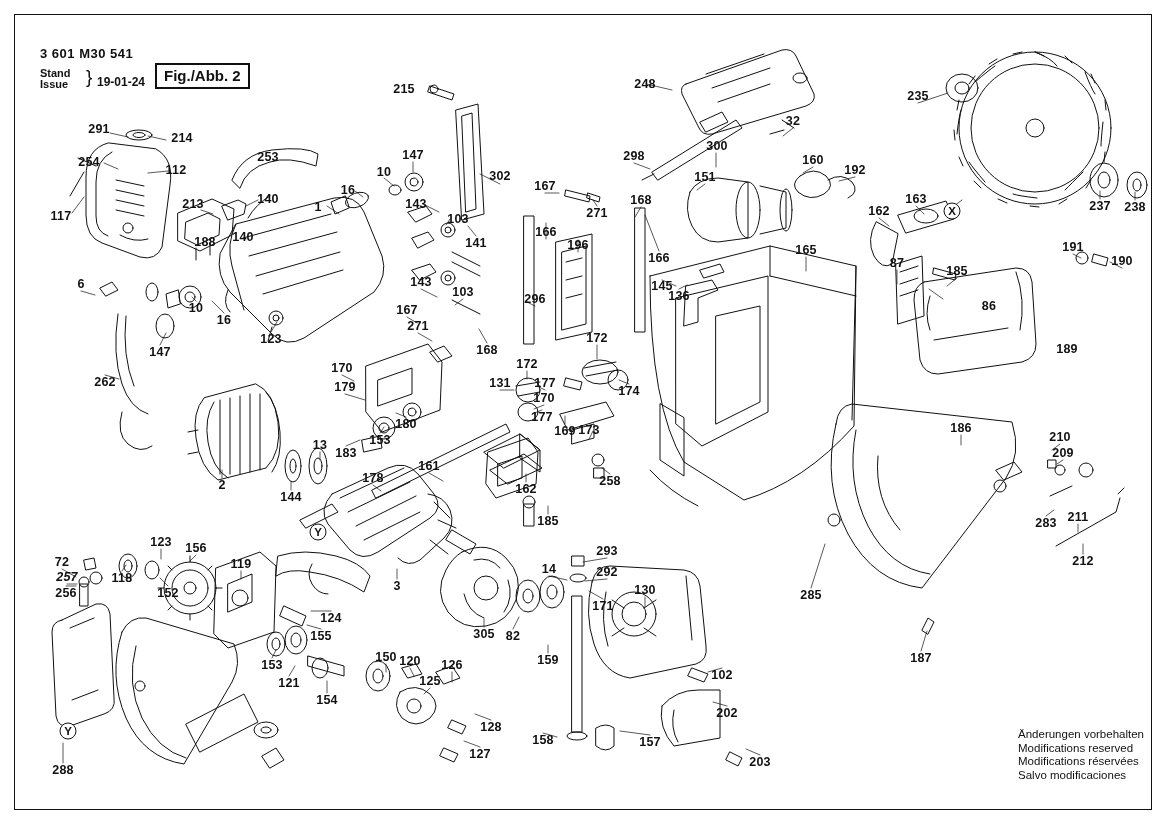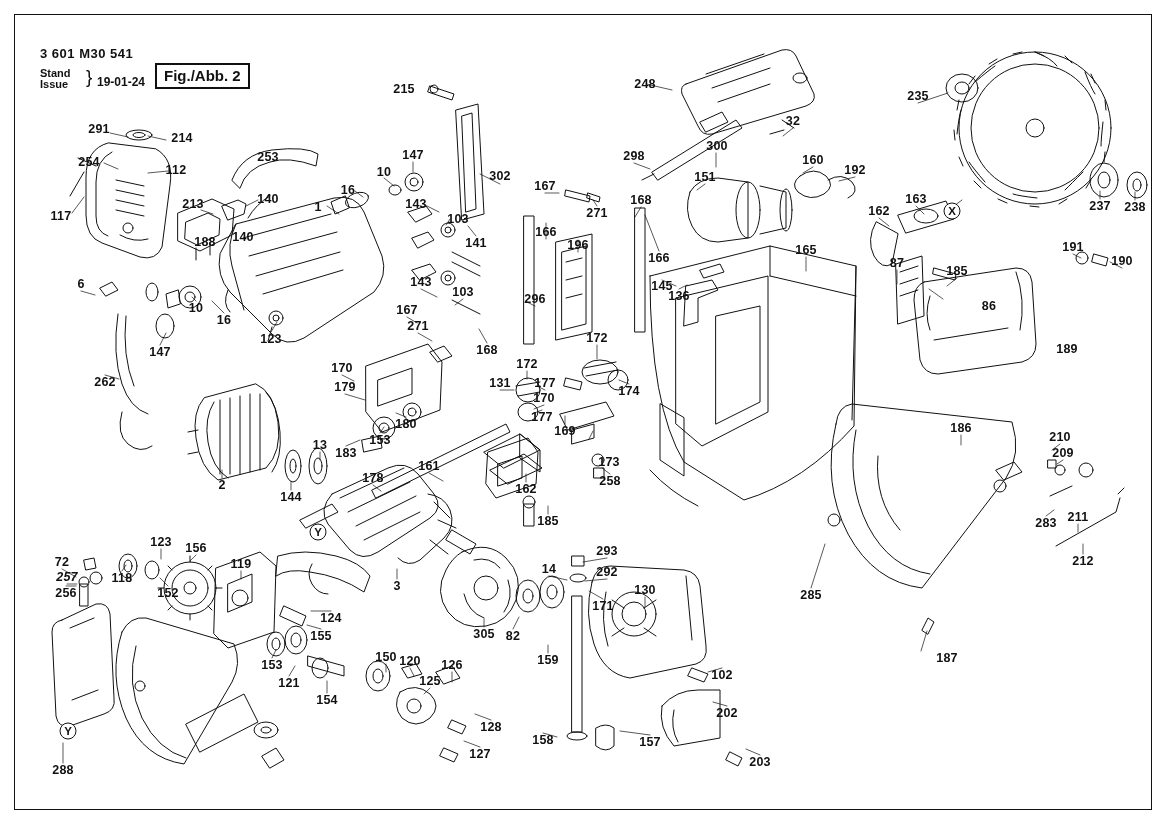--- a/index.html
+++ b/index.html
@@ -77,20 +77,26 @@
 
   <div class="hdr">3 601 M30 541</div>
   <div class="hdr-stand">
     <span class="l1">Stand</span>
     <span class="l2">Issue</span>
   </div>
   <div class="hdr-brace">}</div>
   <div class="hdr-date">19-01-24</div>
   <div class="figbox">Fig./Abb. 2</div>
 
+  <div class="notes">
+    <div>Änderungen vorbehalten</div>
+    <div>Modifications reserved</div>
+    <div>Modifications réservées</div>
+    <div>Salvo modificaciones</div>
+  </div>
 
   <svg class="art" viewBox="0 0 1166 824">
     <g fill="none" stroke="#111" stroke-width="1" stroke-linejoin="round" stroke-linecap="round">
 
       <path d="M108 143 q-22 6 -22 34 l0 38 q0 22 16 28 l38 14 q16 4 22 -10 l8 -62 q4 -26 -14 -36 z"></path>
       <path d="M112 152 q-16 8 -16 30 l0 34 q0 16 12 20"></path>
       <path d="M116 180 l28 6 M116 190 l28 6 M116 200 l28 6 M116 210 l28 6"></path>
       <ellipse cx="139" cy="135" rx="13" ry="5"></ellipse>
       <ellipse cx="139" cy="135" rx="6" ry="2.5"></ellipse>
       <path d="M120 235 q14 8 28 4"></path>
@@ -411,39 +417,39 @@
       <div class="lbl" style="left: 597px; top: 338px;">172</div>
       <div class="lbl" style="left: 527px; top: 364px;">172</div>
       <div class="lbl" style="left: 500px; top: 383px;">131</div>
       <div class="lbl" style="left: 545px; top: 383px;">177</div>
       <div class="lbl" style="left: 629px; top: 391px;">174</div>
       <div class="lbl" style="left: 105px; top: 382px;">262</div>
       <div class="lbl" style="left: 544px; top: 398px;">170</div>
       <div class="lbl" style="left: 542px; top: 417px;">177</div>
       <div class="lbl" style="left: 406px; top: 424px;">180</div>
       <div class="lbl" style="left: 565px; top: 431px;">169</div>
-      <div class="lbl" style="left: 589px; top: 462px; margin-left: 20px;">173</div>
+      <div class="lbl" style="left: 589px; top: 430px;">173</div>
       <div class="lbl" style="left: 961px; top: 428px;">186</div>
       <div class="lbl" style="left: 1060px; top: 437px;">210</div>
       <div class="lbl" style="left: 1063px; top: 453px;">209</div>
       <div class="lbl" style="left: 380px; top: 440px;">153</div>
       <div class="lbl" style="left: 346px; top: 453px;">183</div>
       <div class="lbl" style="left: 320px; top: 445px;">13</div>
       <div class="lbl" style="left: 222px; top: 485px;">2</div>
       <div class="lbl" style="left: 291px; top: 497px;">144</div>
       <div class="lbl" style="left: 373px; top: 478px;">178</div>
       <div class="lbl" style="left: 429px; top: 466px;">161</div>
       <div class="lbl" style="left: 526px; top: 489px;">162</div>
       <div class="lbl" style="left: 610px; top: 481px;">258</div>
       <div class="lbl" style="left: 1046px; top: 523px;">283</div>
       <div class="lbl" style="left: 1078px; top: 517px;">211</div>
       <div class="lbl" style="left: 1083px; top: 561px;">212</div>
       <div class="lbl" style="left: 548px; top: 521px;">185</div>
       <div class="lbl" style="left: 811px; top: 595px;">285</div>
-      <div class="lbl" style="left: 921px; top: 658px; margin-left: 26px;">187</div>
+      <div class="lbl" style="left: 921px; top: 658px;">187</div>
       <div class="lbl" style="left: 161px; top: 542px;">123</div>
       <div class="lbl" style="left: 196px; top: 548px;">156</div>
       <div class="lbl" style="left: 241px; top: 564px;">119</div>
       <div class="lbl" style="left: 62px; top: 562px;">72</div>
       <div class="lbl" style="left: 67px; top: 577px; font-style: italic;">257</div>
       <div class="lbl" style="left: 122px; top: 578px;">118</div>
       <div class="lbl" style="left: 168px; top: 593px;">152</div>
       <div class="lbl" style="left: 66px; top: 593px;">256</div>
       <div class="lbl" style="left: 607px; top: 551px;">293</div>
       <div class="lbl" style="left: 549px; top: 569px;">14</div>

